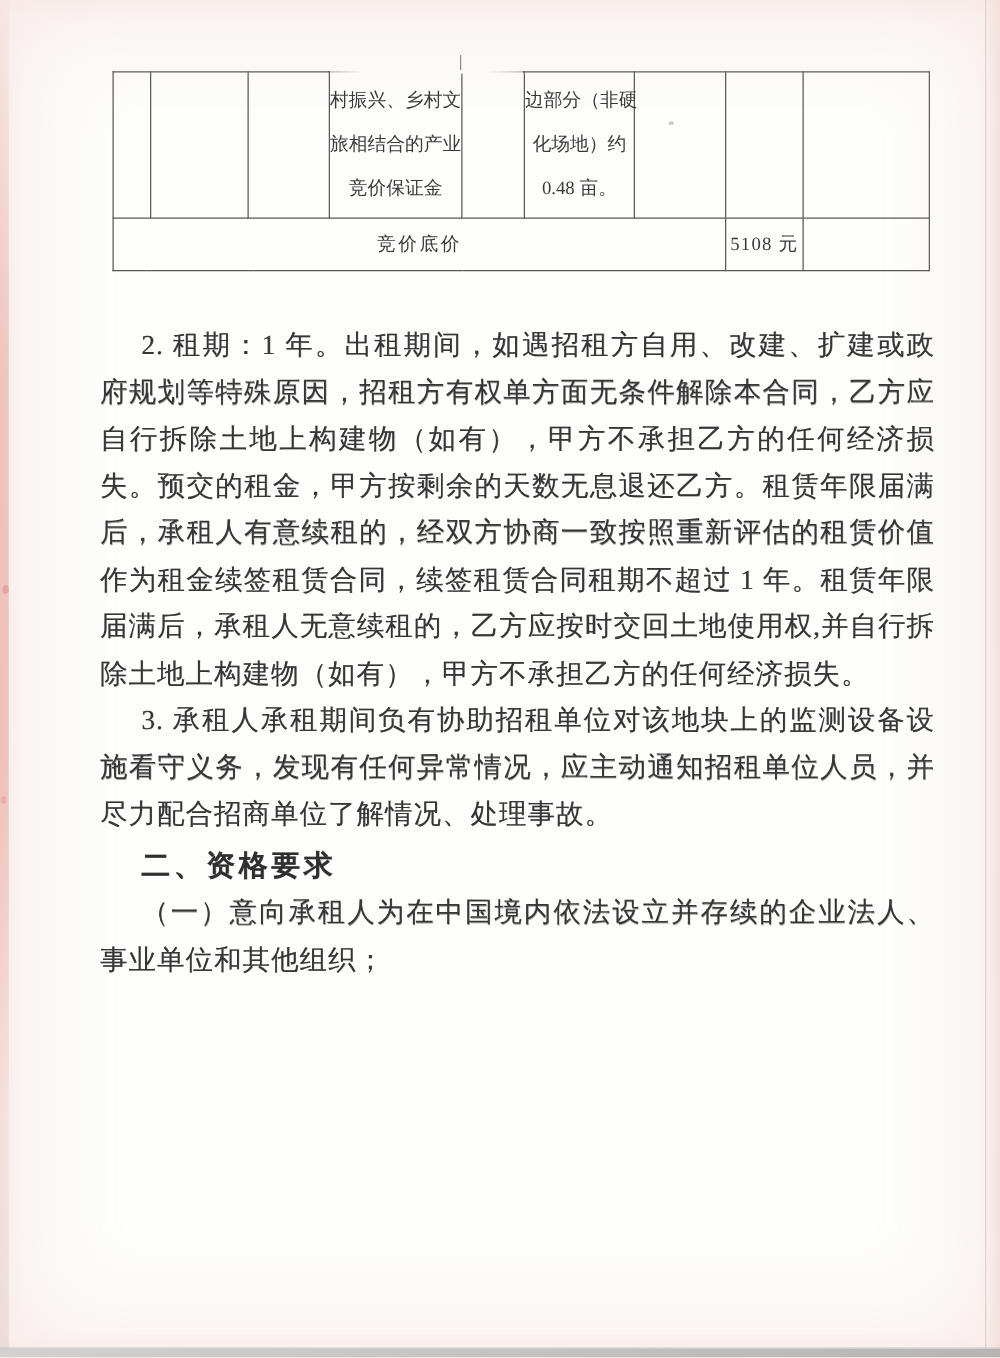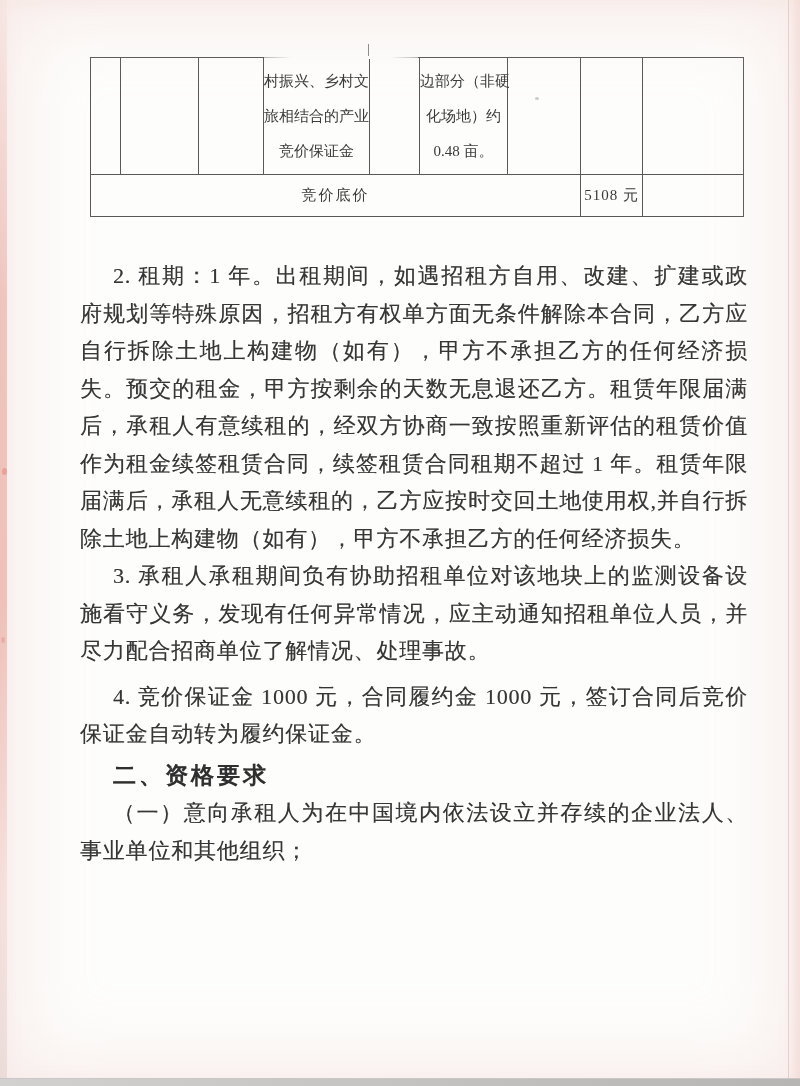--- a/index.html
+++ b/index.html
@@ -130,21 +130,20 @@
           <td></td>
         </tr>
       </tbody>
     </table>
   </div>
   <div class="top-fade"></div>
 
   <div class="body-text">
     <p class="clause clause-2">2. 租期：1 年。出租期间，如遇招租方自用、改建、扩建或政府规划等特殊原因，招租方有权单方面无条件解除本合同，乙方应自行拆除土地上构建物（如有），甲方不承担乙方的任何经济损失。预交的租金，甲方按剩余的天数无息退还乙方。租赁年限届满后，承租人有意续租的，经双方协商一致按照重新评估的租赁价值作为租金续签租赁合同，续签租赁合同租期不超过 1 年。租赁年限届满后，承租人无意续租的，乙方应按时交回土地使用权,并自行拆除土地上构建物（如有），甲方不承担乙方的任何经济损失。</p>
     <p class="clause clause-3">3. 承租人承租期间负有协助招租单位对该地块上的监测设备设施看守义务，发现有任何异常情况，应主动通知招租单位人员，并尽力配合招商单位了解情况、处理事故。</p>
-    <p class="clause clause-4">4. 竞价保证金 1000 元，合同履约金 1000 元，签订合同后竞价保证金自动转为履约保证金。</p>
     <h2 class="section-heading">二、资格要求</h2>
     <p class="clause item-1">（一）意向承租人为在中国境内依法设立并存续的企业法人、事业单位和其他组织；</p>
   </div>
 
   <div class="speck p1"></div>
   <div class="speck p2"></div>
   <div class="speck g1"></div>
 
   <div class="vignette"></div>
   <div class="edge-left"></div>

